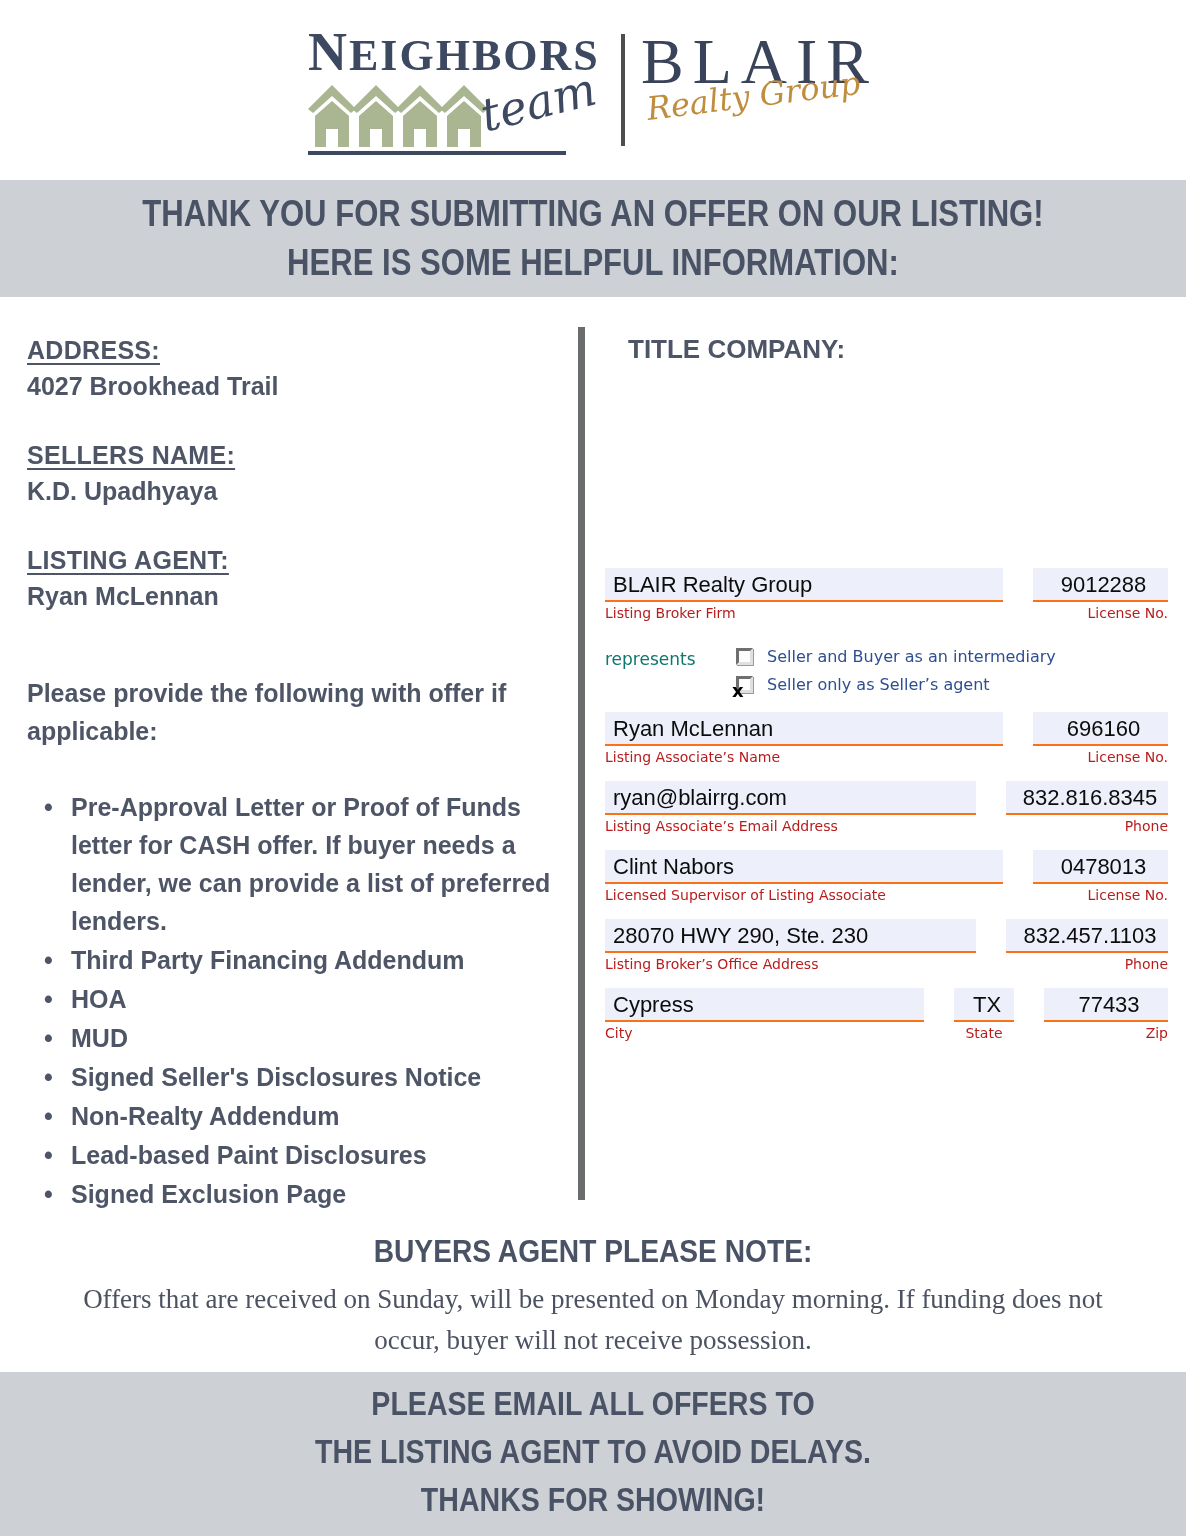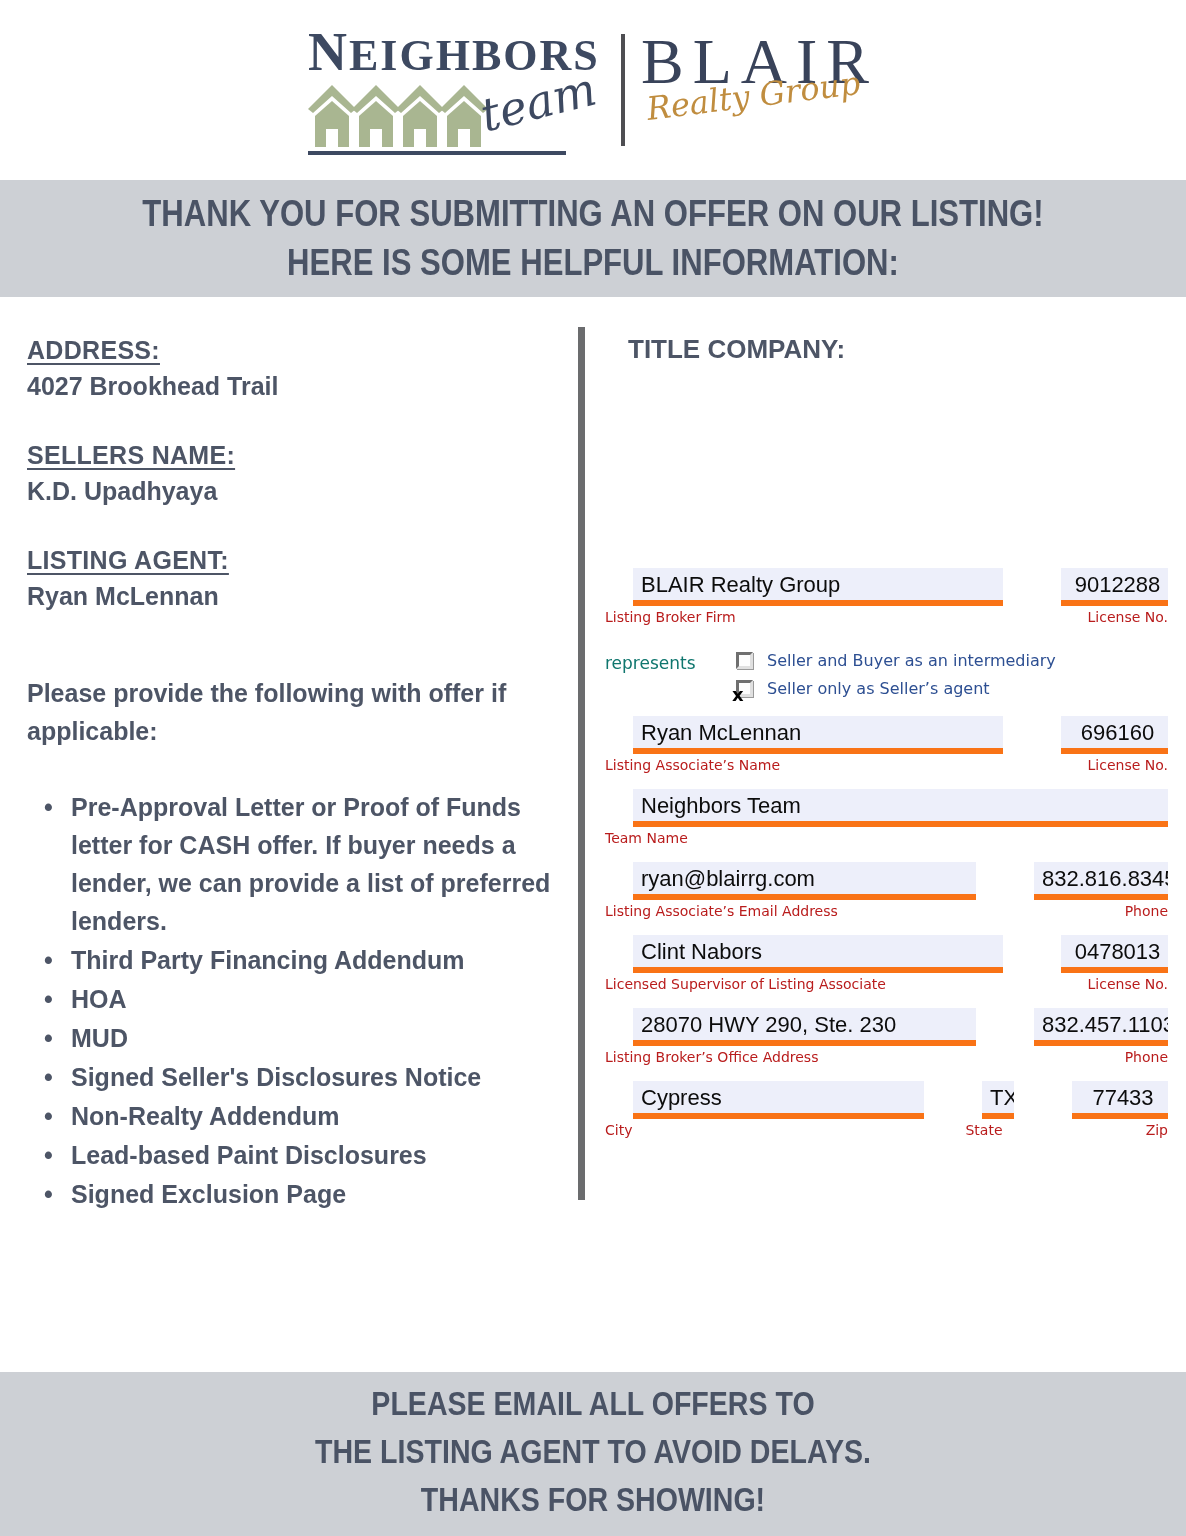--- a/index.html
+++ b/index.html
@@ -164,28 +164,27 @@
   .frow { display: flex; gap: 30px; margin-bottom: 16px; }
   .fcell { display: flex; flex-direction: column; }
   .c-main { flex: 1; min-width: 0; }
   .c-license { width: 135px; }
   .c-phone { width: 162px; }
   .c-city { flex: 1; }
   .c-state { width: 60px; }
   .c-zip { width: 124px; }
   .fval {
     background: #edeffa;
-    border-bottom: 6px solid #f97316;
+    border-bottom: 2px solid #f97316;
     font-size: 22px;
     color: #0c0c0c;
     line-height: 29px;
     padding: 2px 8px 1px;
     white-space: nowrap;
     overflow: hidden;
-    margin-left: 28px;
   }
   .val-center { text-align: center; padding-left: 8px; padding-right: 2px; }
   .flab {
     font-family: "DejaVu Sans", sans-serif;
     font-size: 14px;
     color: #b91c1c;
     padding-top: 3px;
     white-space: nowrap;
   }
   .lab-right { text-align: right; }
@@ -358,26 +357,20 @@
       <div class="fcell c-main">
         <div class="fval">Ryan McLennan</div>
         <div class="flab">Listing Associate’s Name</div>
       </div>
       <div class="fcell c-license">
         <div class="fval val-center">696160</div>
         <div class="flab lab-right">License No.</div>
       </div>
     </div>
 
-    <div class="frow">
-      <div class="fcell c-main">
-        <div class="fval">Neighbors Team</div>
-        <div class="flab">Team Name</div>
-      </div>
-    </div>
 
     <div class="frow">
       <div class="fcell c-main">
         <div class="fval">ryan@blairrg.com</div>
         <div class="flab">Listing Associate’s Email Address</div>
       </div>
       <div class="fcell c-phone">
         <div class="fval val-center">832.816.8345</div>
         <div class="flab lab-right">Phone</div>
       </div>
@@ -415,20 +408,24 @@
         <div class="flab lab-center">State</div>
       </div>
       <div class="fcell c-zip">
         <div class="fval val-center">77433</div>
         <div class="flab lab-right">Zip</div>
       </div>
     </div>
 
   </div>
 
+  <div class="note">
+    <div class="condensed note-head">BUYERS AGENT PLEASE NOTE:</div>
+    <div class="note-body">Offers that are received on Sunday, will be presented on Monday morning.  If funding does not occur, buyer will not receive possession.</div>
+  </div>
 
   <div class="footer">
     <div class="condensed">PLEASE EMAIL ALL OFFERS TO</div>
     <div class="condensed">THE LISTING AGENT TO AVOID DELAYS.</div>
     <div class="condensed">THANKS FOR SHOWING!</div>
   </div>
 
 </div>
 
 </body></html>

